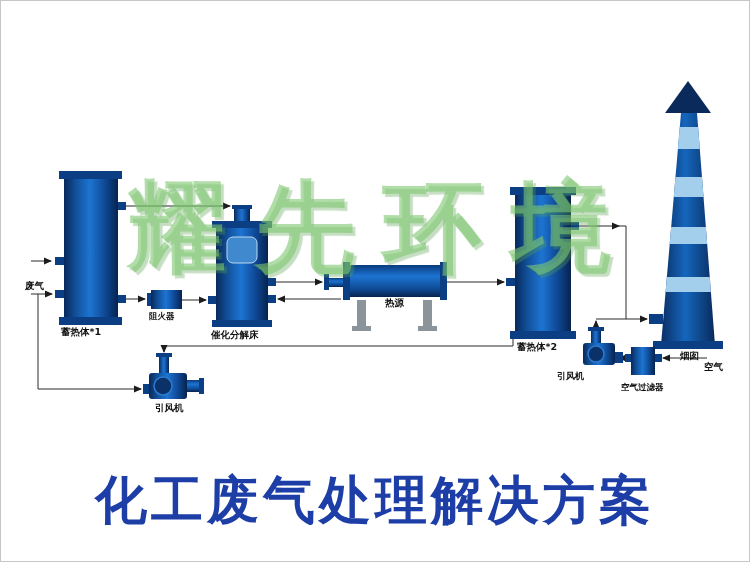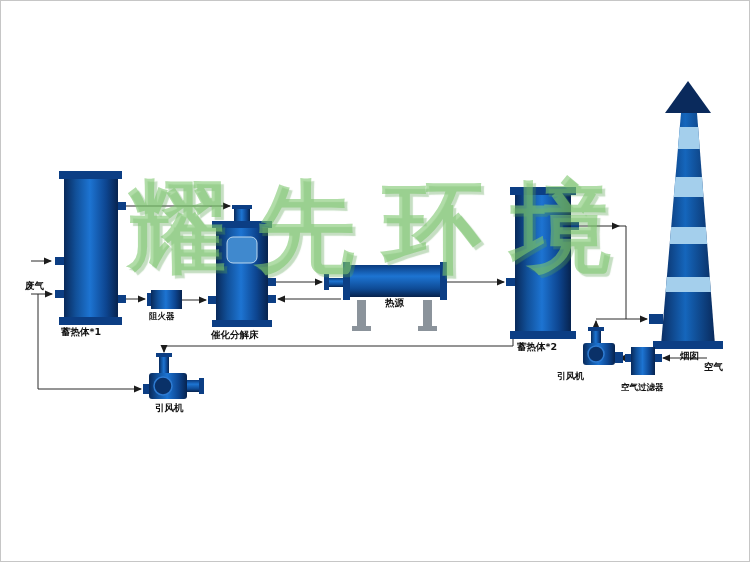--- a/index.html
+++ b/index.html
@@ -174,13 +174,14 @@
       <rect x="624" y="353" width="6" height="8" fill="#0c3e84"></rect>
       <rect x="654" y="353" width="7" height="8" fill="#0c3e84"></rect>
       <text x="620" y="389" font-size="8.5">空气过滤器</text>
     </g>
 
     <text x="703" y="369" font-size="9.5">空气</text>
   </svg>
 
   <div class="watermark">耀先环境</div>
 
+  <div class="title">化工废气处理解决方案</div>
 </div>
 
 </body></html>

